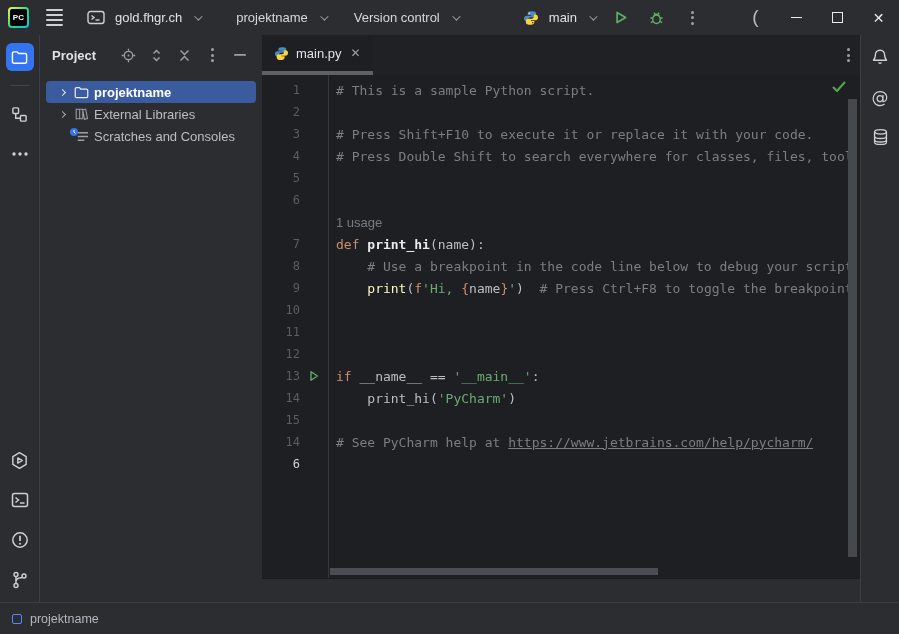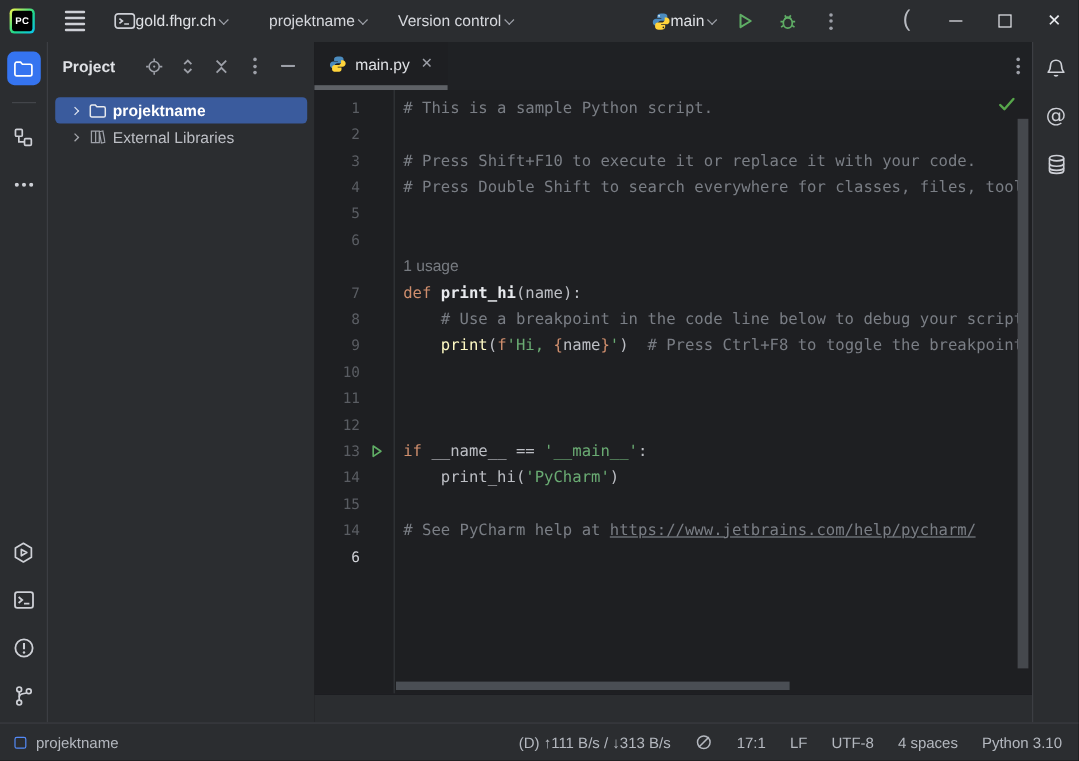--- a/index.html
+++ b/index.html
@@ -6,28 +6,28 @@
   html,body { background:#111; }
   .app{
     position:relative; width:899px; height:634px; overflow:hidden;
     background:#1E1F22; color:#DFE1E5;
     font-family:"Liberation Sans","DejaVu Sans",sans-serif; font-size:13px;
     display:flex; flex-direction:column; user-select:none;
   }
   
   .titlebar{ height:35px; flex:0 0 35px; background:#2B2D30; display:flex; align-items:center; padding-left:8px; }
   .tb-left{ display:flex; align-items:center; gap:8px; }
-  .logo-badge{ width:21px; height:21px; border-radius:4px; padding:2px; margin-right:8px;
+  .logo-badge{ width:21px; height:21px; border-radius:4px; padding:2px; 
     background:linear-gradient(135deg,#FCF84A 0%,#21D789 55%,#07C3F2 100%); }
   .logo-badge .inner{ width:100%; height:100%; background:#000; border-radius:2px;
     display:flex; align-items:center; justify-content:center;
     font-size:8px; font-weight:bold; color:#fff; letter-spacing:.3px; }
   .burger{ width:34px; height:26px; display:flex; flex-direction:column; justify-content:center; gap:3px; align-items:center; border-radius:4px; }
   .burger i{ display:block; width:17px; height:2px; background:#CED0D6; border-radius:1px; }
-  .tb-item{ display:flex; align-items:center; gap:0; padding:4px 8px; border-radius:4px; color:#DFE1E5; }
+  .tb-item{ display:flex; align-items:center; gap:10px; padding:4px 8px; border-radius:4px; color:#DFE1E5; }
   .tb-item.dim{ color:#D6D8DD; }
   .chev{ width:6px; height:6px; border-right:1.5px solid #9DA0A8; border-bottom:1.5px solid #9DA0A8;
     transform:rotate(45deg) translateY(-2px); display:inline-block; margin-left:2px; }
   .remote-chip{ display:flex; align-items:center; }
   .tb-spacer{ flex:1; }
   .run-group{ display:flex; align-items:center; gap:6px; margin-right:28px; }
   .icon-btn{ width:30px; height:26px; display:flex; align-items:center; justify-content:center; border-radius:4px; }
   .win-controls{ display:flex; align-items:stretch; height:35px; }
   .win-btn{ width:41px; display:flex; align-items:center; justify-content:center; color:#CED0D6; }
   .crescent{ font-size:19px; font-weight:300; color:#B7BAC0; line-height:1; transform:translateY(-1px); }
@@ -289,20 +289,33 @@
           <span class="tree-chev">
               <span class="c"></span>
             </span>
           <span class="tree-icon">
             <svg width="14" height="14" viewBox="0 0 16 16" fill="none" stroke="#9DA0A8" stroke-width="1.4">
               <path d="M2.5 2.5 h4 v11 h-4 z M6.5 2.5 h3.5 v11 H6.5 z M10 3.2 l3.4-.8 2 10.8-3.4.8z" stroke-width="1.2"></path>
             </svg>
           </span>
           <span class="tree-label">External Libraries</span>
         </div>
+        <div class="tree-row">
+          <span class="tree-chev"></span>
+          <span class="tree-icon">
+            <svg width="15" height="13" viewBox="0 0 16 14" fill="none" stroke="#9DA0A8" stroke-width="1.5">
+              <path d="M4 3 h11 M4 7 h11 M4 11 h7"></path>
+            </svg>
+            <svg width="8" height="8" viewBox="0 0 8 8" style="position:absolute; left:-2px; top:-2px;">
+              <circle cx="4" cy="4" r="4" fill="#3574F0"></circle>
+                <path d="M4 2 v2.2 l1.5 1" stroke="#fff" stroke-width="1" fill="none"></path>
+            </svg>
+          </span>
+          <span class="tree-label">Scratches and Consoles</span>
+        </div>
       </div>
     </div>
 
     <div class="editor-col">
       <div class="tabbar">
         <div class="tab">
           <span>
             <svg width="15" height="15" viewBox="0 0 16 16">
               <path fill="#4B8BBE" d="M7.9 1.2c-1.9 0-3.2.9-3.2 2.2v1.7h3.4v.6H3.8C2.2 5.7 1 6.9 1 8.6c0 1.7 1.2 2.9 2.8 2.9h1.3V9.8c0-1.5 1.2-2.6 2.7-2.6h3c1.3 0 2.3-1 2.3-2.3V3.4c0-1.3-1.4-2.2-2.9-2.2H7.9z"></path>
               <path fill="#FFD43B" d="M8.1 14.8c1.9 0 3.2-.9 3.2-2.2v-1.7H7.9v-.6h4.3c1.6 0 2.8-1.2 2.8-2.9 0-1.7-1.2-2.9-2.8-2.9h-1.3v1.7c0 1.5-1.2 2.6-2.7 2.6h-3c-1.3 0-2.3 1-2.3 2.3v1.5c0 1.3 1.4 2.2 2.9 2.2h2.3z"></path>
@@ -375,28 +388,14 @@
         </svg>
       </div>
     </div>
   </div>
 
   <div class="statusbar">
     <div class="sb-left">
       <span class="sb-sq"></span>
       <span>projektname</span>
     </div>
-    <div class="sb-right">
-      <span class="sb-item">(D) ↑111 B/s / ↓313 B/s</span>
-      <span class="sb-item">
-        <svg width="15" height="15" viewBox="0 0 16 16" fill="none" stroke="#B4B8BF" stroke-width="1.3">
-          <circle cx="8" cy="8" r="5.6"></circle>
-            <path d="M3.5 12.5 L12.5 3.5"></path>
-        </svg>
-      </span>
-      <span class="sb-item">17:1</span>
-      <span class="sb-item">LF</span>
-      <span class="sb-item">UTF-8</span>
-      <span class="sb-item">4 spaces</span>
-      <span class="sb-item">Python 3.10</span>
-    </div>
   </div>
 </div>
 
 </body></html>

